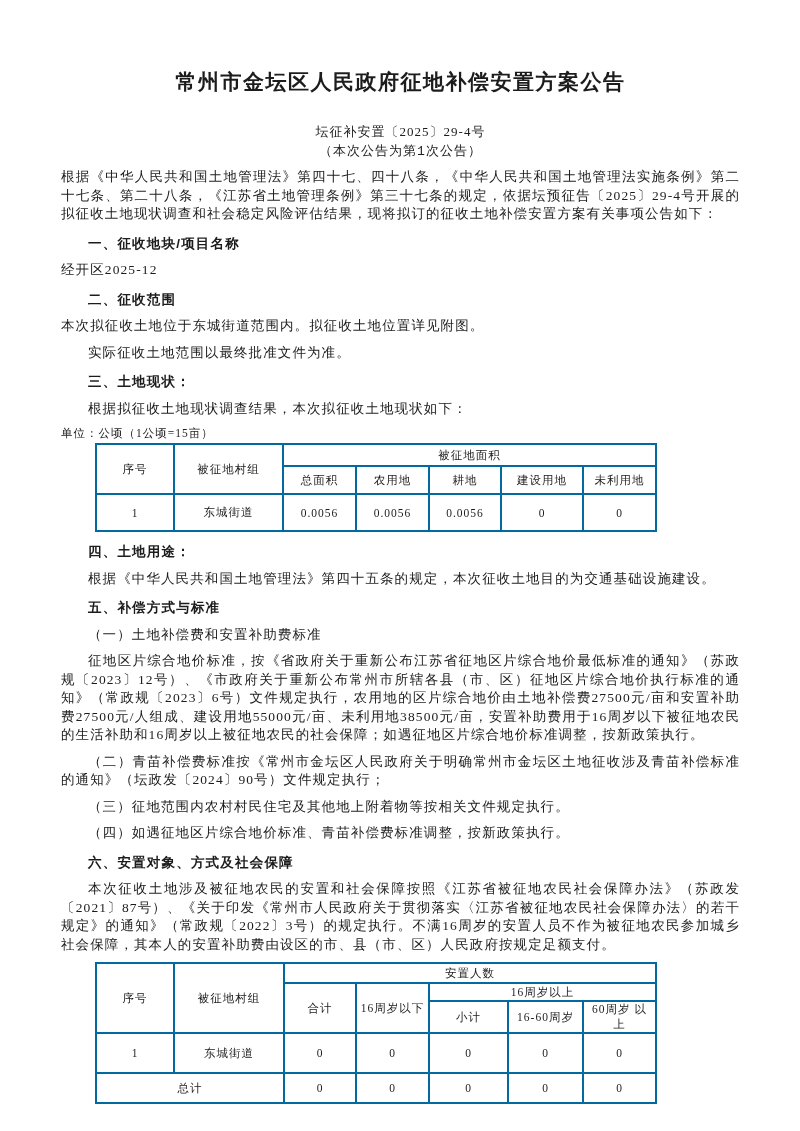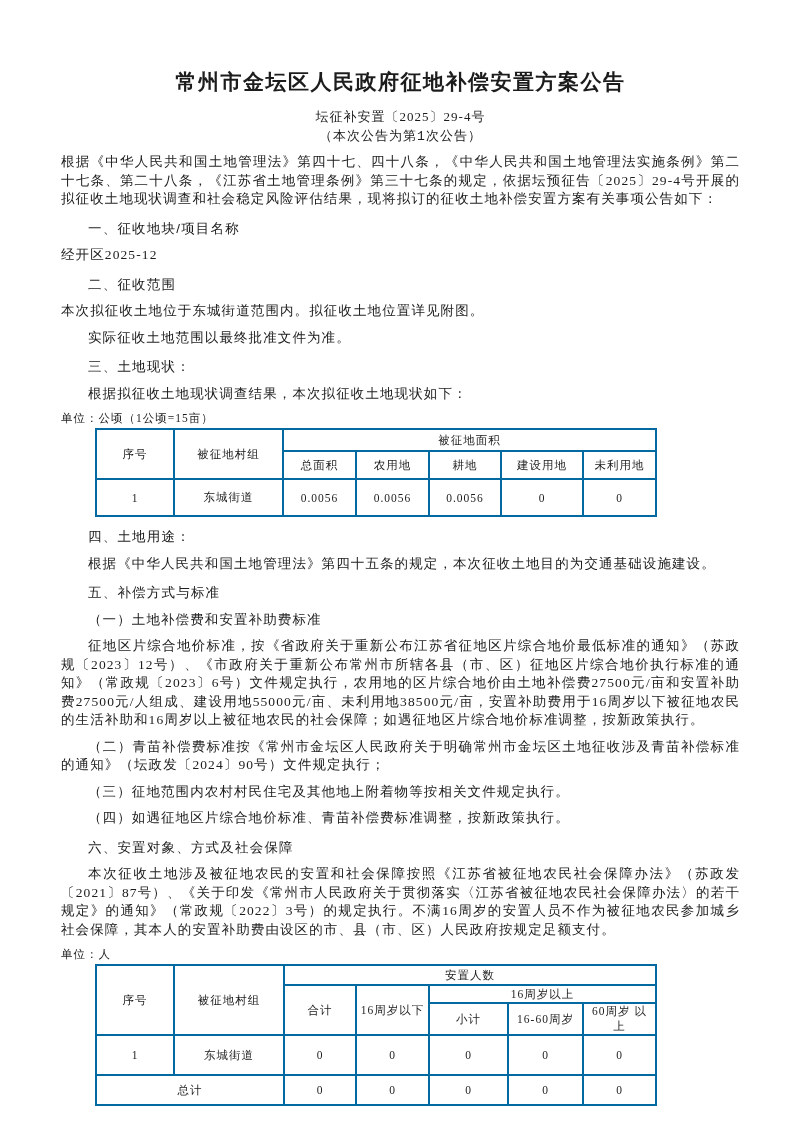--- a/index.html
+++ b/index.html
@@ -27,42 +27,42 @@
     font-weight: bold;
     letter-spacing: 1.5px;
     line-height: 27px;
     margin: 0;
     font-family: "Liberation Sans", "DejaVu Sans", sans-serif;
   }
   .doc-number {
     text-align: center;
     font-size: 13px;
     letter-spacing: 1px;
-    margin-top: 13px;
+    margin-top: 28px;
     line-height: 17px;
   }
   .doc-note {
     text-align: center;
     font-size: 13px;
     letter-spacing: 1px;
     margin-top: 3px;
     line-height: 17px;
     font-family: Liberation Mono, monospace;
   }
   p.body-par {
     font-size: 13.5px;
     line-height: 18.5px;
     letter-spacing: 1.1px;
     text-align: justify;
     margin: 8px 0;
   }
   p.indent { text-indent: 2em; }
   .sec-heading {
     font-size: 13.5px;
-    font-weight: normal;
+    font-weight: bold;
     letter-spacing: 1.2px;
     line-height: 18.5px;
     margin: 11px 0 8px 0;
     text-indent: 2em;
     font-family: "Liberation Sans", "DejaVu Sans", sans-serif;
   }
   .intro { margin-top: 19px; }
   .unit-label {
     width: 594px;       
     font-size: 11.5px;
@@ -155,21 +155,20 @@
   <div class="sec-heading">五、补偿方式与标准</div>
   <p class="body-par indent">（一）土地补偿费和安置补助费标准</p>
   <p class="body-par indent">征地区片综合地价标准，按《省政府关于重新公布江苏省征地区片综合地价最低标准的通知》（苏政规〔2023〕12号）、《市政府关于重新公布常州市所辖各县（市、区）征地区片综合地价执行标准的通知》（常政规〔2023〕6号）文件规定执行，农用地的区片综合地价由土地补偿费27500元/亩和安置补助费27500元/人组成、建设用地55000元/亩、未利用地38500元/亩，安置补助费用于16周岁以下被征地农民的生活补助和16周岁以上被征地农民的社会保障；如遇征地区片综合地价标准调整，按新政策执行。</p>
   <p class="body-par indent">（二）青苗补偿费标准按《常州市金坛区人民政府关于明确常州市金坛区土地征收涉及青苗补偿标准的通知》（坛政发〔2024〕90号）文件规定执行；</p>
   <p class="body-par indent">（三）征地范围内农村村民住宅及其他地上附着物等按相关文件规定执行。</p>
   <p class="body-par indent">（四）如遇征地区片综合地价标准、青苗补偿费标准调整，按新政策执行。</p>
 
   <div class="sec-heading">六、安置对象、方式及社会保障</div>
   <p class="body-par indent">本次征收土地涉及被征地农民的安置和社会保障按照《江苏省被征地农民社会保障办法》（苏政发〔2021〕87号）、《关于印发《常州市人民政府关于贯彻落实〈江苏省被征地农民社会保障办法〉的若干规定》的通知》（常政规〔2022〕3号）的规定执行。不满16周岁的安置人员不作为被征地农民参加城乡社会保障，其本人的安置补助费由设区的市、县（市、区）人民政府按规定足额支付。</p>
 
-  <div class="unit-label person">单位：人</div>
 
   <table class="doc-table">
     <colgroup>
       <col style="width:78px">
         <col style="width:110px">
         <col style="width:72px">
       <col style="width:73px">
         <col style="width:79px">
         <col style="width:75px">
         <col style="width:73px">

